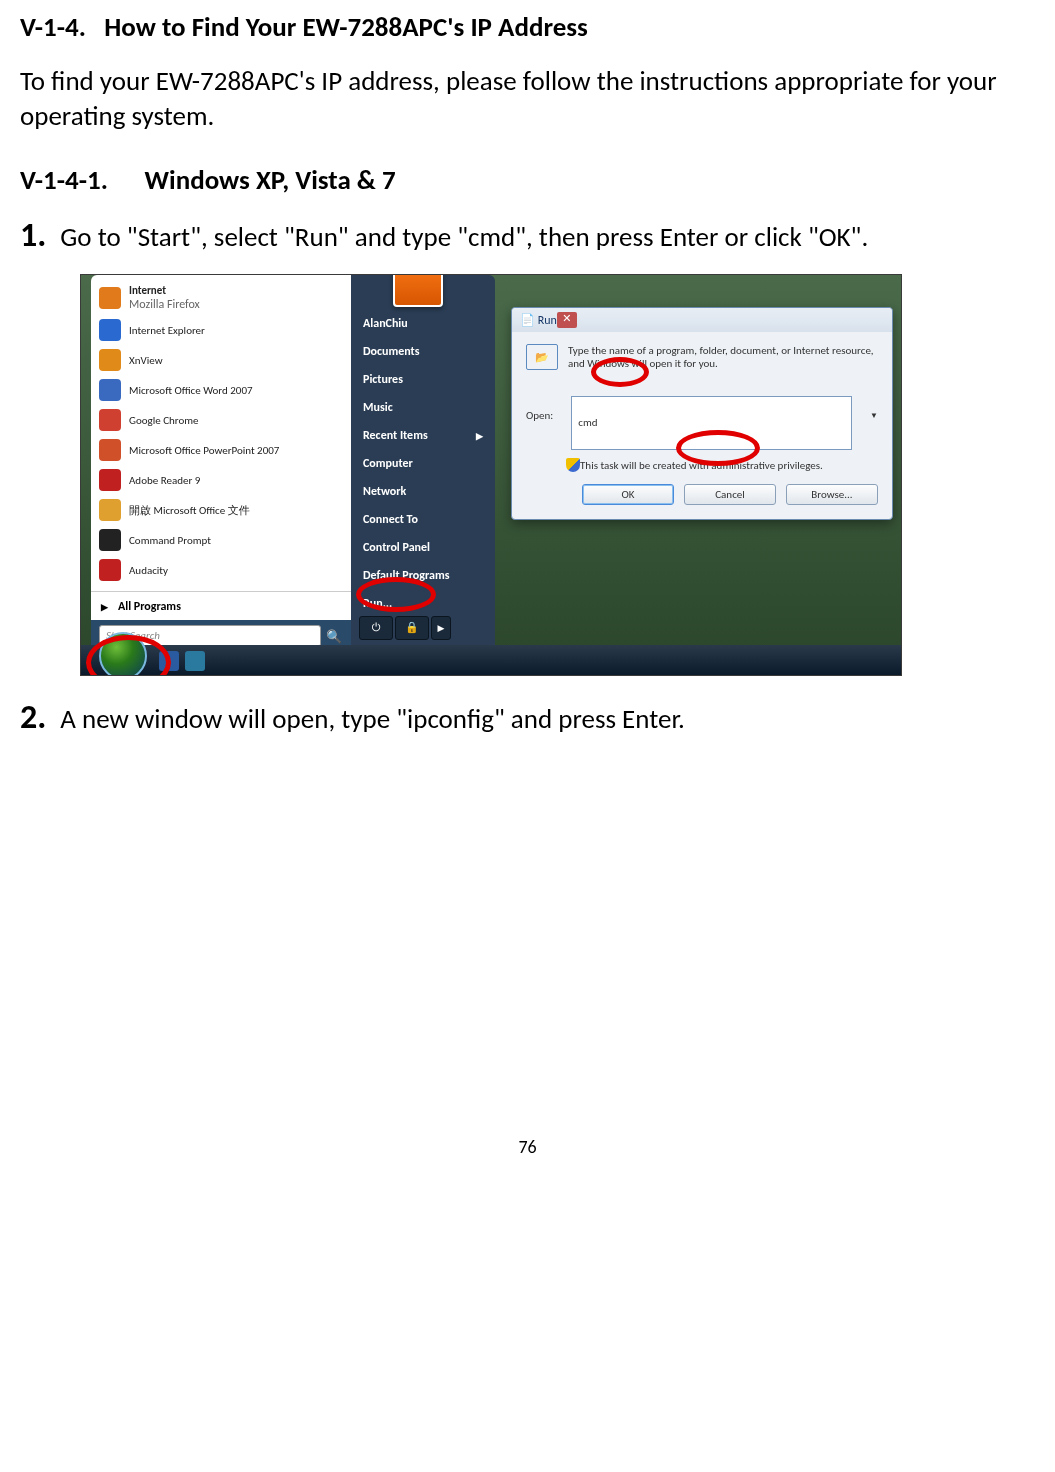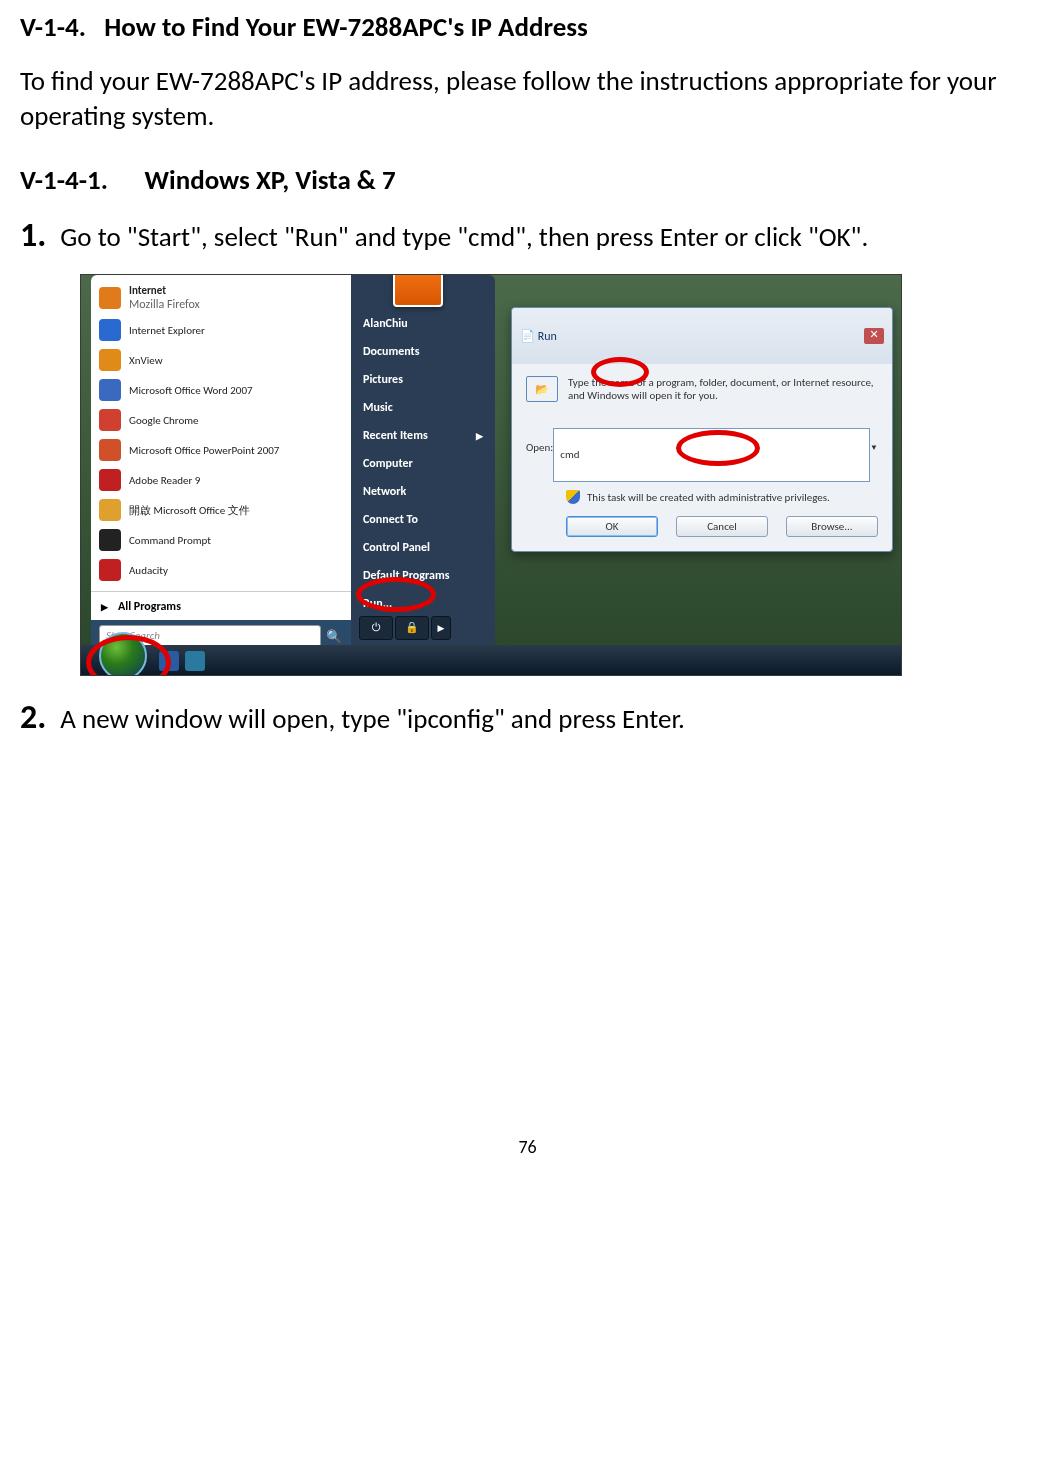--- a/index.html
+++ b/index.html
@@ -224,26 +224,25 @@
     right: 8px;
     top: 32px;
     width: 380px;
     background: #eef2f6;
     border: 1px solid #6a8ab0;
     border-radius: 4px;
     box-shadow: 0 4px 12px rgba(0,0,0,0.4);
   }
   .rd-title {
     background: linear-gradient(180deg,#e8eef5,#d8e2ec);
-    padding: 20px 8px;
+    padding: 4px 8px;
     font-size: 12px;
     color: #1a3a6a;
     display: flex;
     align-items: center;
-    justify-content: space-between;
     border-radius: 4px 4px 0 0;
   }
   .rd-close {
     width: 20px;
     height: 16px;
     background: #c05050;
     color: #fff;
     font-size: 11px;
     text-align: center;
     line-height: 14px;
@@ -268,56 +267,56 @@
     display: flex;
     align-items: center;
     justify-content: center;
     color: #3a6aa0;
     font-size: 11px;
     flex-shrink: 0;
   }
   .rd-open-row {
     display: flex;
     align-items: center;
-    gap: 0;
+    gap: 18px;
     margin-bottom: 8px;
   }
   .rd-open-input {
     flex: 1;
     border: 1px solid #7a9ac0;
     padding: 18px 6px;
     font-size: 11px;
     height: 16px;
     line-height: 16px;
     background: #fff;
     margin-top: 16px;
   }
   .rd-dropdown-arrow {
     font-size: 8px;
     color: #333;
   }
   .rd-admin {
     display: flex;
     align-items: center;
-    gap: 7px;
+    gap: 0;
     font-size: 11px;
     color: #333;
     margin: 0 0 12px 40px;
   }
   .rd-shield {
     width: 14px;
     height: 14px;
     background: linear-gradient(135deg,#f0c000 0 50%,#3a6ad0 50% 100%);
     border-radius: 2px 2px 50% 50%;
     flex-shrink: 0;
   }
   .rd-buttons {
     display: flex;
     justify-content: flex-end;
-    gap: 18px;
+    gap: 10px;
   }
   .rd-btn {
     min-width: 70px;
     padding: 3px 10px;
     font-size: 11px;
     background: linear-gradient(180deg,#fdfdfd,#e0e6ec);
     border: 1px solid #8aa0b8;
     border-radius: 3px;
     text-align: center;
   }

